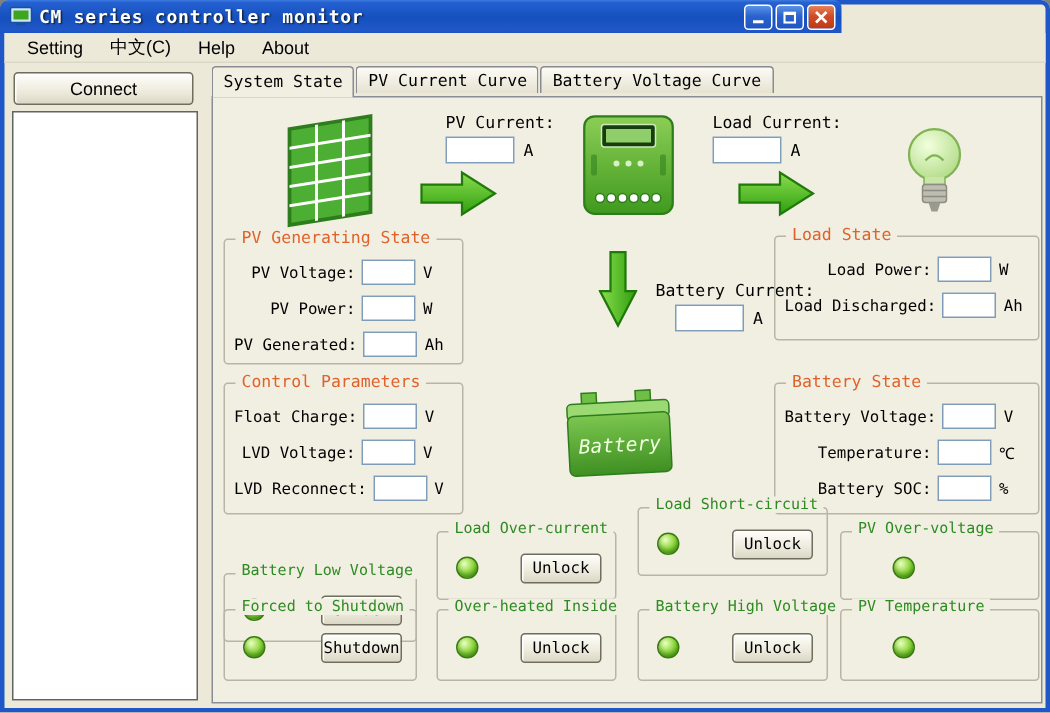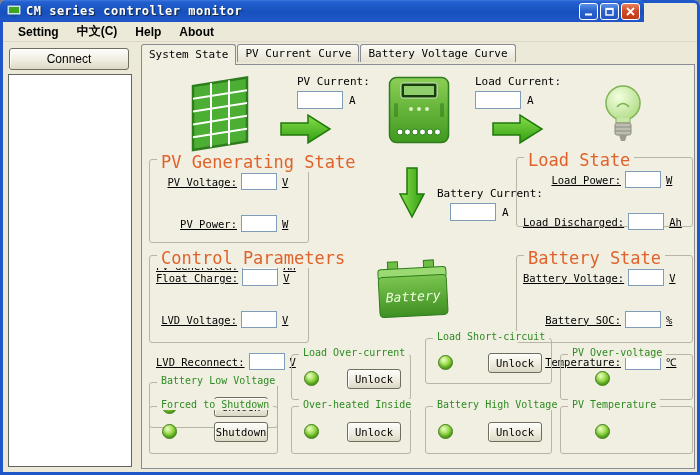--- a/index.html
+++ b/index.html
@@ -3,36 +3,36 @@
 <meta charset="utf-8">
 <style>
   * { margin:0; padding:0; box-sizing:border-box; }
   html,body { width:700px; height:475px; }
   body { font-family:"DejaVu Sans Mono", monospace; background:#808080; }
 
   .window { position:relative; width:700px; height:475px; background:#ECE9D8;
             box-shadow: inset 0 0 0 3px #2057C8; border-radius:6px 6px 0 0; overflow:hidden; }
 
   
-  .titlebar { position:absolute; left:0; top:0; width:644px; height:22px;
+  .titlebar { position:absolute; left:0; top:0; width:561px; height:22px;
               background:linear-gradient(180deg,#3D7BE0 0%,#2460D0 8%,#1650BE 55%,#2057C8 90%,#1D53C2 100%);
               border-radius:5px 5px 0 0; display:flex; align-items:center; padding:0 4px; }
   .app-icon { width:16px; height:16px; margin:0 4px 0 2px; display:inline-block; }
   .title { color:#fff; font:bold 12px "DejaVu Sans Mono", monospace; text-shadow:1px 1px 1px #123; letter-spacing:.5px; }
   .winbtns { margin-left:auto; display:flex; gap:2px; }
   .winbtn { width:19px; height:17px; border-radius:3px; border:1px solid #fff;
             background:linear-gradient(180deg,#5A92E8,#2B63CE 45%,#1F55C0); display:flex; align-items:center; justify-content:center; cursor:default; }
   .winbtn.close { background:linear-gradient(180deg,#E8825A,#D14B28 45%,#BE3A14); }
   .winbtn svg { display:block; }
 
   
   .menubar { position:absolute; left:3px; top:22px; width:694px; height:20px; background:#ECE9D8;
              display:flex; align-items:center; padding-left:6px; border-bottom:1px solid #DCD8C8;
              font-family:"Liberation Sans", sans-serif; font-size:12px; color:#000; }
-  .menu-item { padding:2px 9px;font-weight:bold; }
+  .menu-item { padding:2px 9px; }
 
   
   .connect-btn { position:absolute; left:9px; top:48px; width:120px; height:22px;
                  font:12px "Liberation Sans", sans-serif; color:#000;
                  background:linear-gradient(180deg,#FEFEFB,#EEEBDD 60%,#DCD8C6);
                  border:1px solid #6F6D5E; border-radius:3px; box-shadow:inset 1px 1px 0 #fff; }
   .listbox { position:absolute; left:8px; top:74px; width:124px; height:393px;
              background:#fff; border:1px solid #636363; }
 
   
@@ -47,24 +47,24 @@
 
   
   .meas { position:absolute; font-size:11px; }
   .meas-label { white-space:nowrap; margin-bottom:3px; }
   .meas-row { display:flex; align-items:center; gap:6px; }
   .meas-row input { width:46px; height:18px; border:1px solid #7F9DB9; background:#fff; font:11px "DejaVu Sans Mono", monospace; padding:0 2px; }
 
   
   .grp { position:absolute; border:1px solid #B9B5A6; border-radius:3px; }
   .grp-title { position:absolute; top:-8px; left:7px; background:#F1EFE2; padding:0 4px;
-               font-size:17px; white-space:nowrap; }
+               font-size:11px; white-space:nowrap; }
   .grp.orange > .grp-title { color:#E0622A; }
   .grp.green  > .grp-title { color:#2E8B22; font-size:10px; }
-  .rows { display:flex; flex-direction:column; gap:25px; padding:13px 6px 0 6px;text-decoration:underline; }
+  .rows { display:flex; flex-direction:column; gap:7px; padding:13px 6px 0 6px; }
   .frow { display:flex; align-items:center; }
   .flabel { flex:1; text-align:right; font-size:10.5px; white-space:nowrap; }
   .fval { width:36px; height:17px; border:1px solid #7F9DB9; background:#fff; margin-left:4px;
           font:11px "DejaVu Sans Mono", monospace; padding:0 2px; }
   .funit { width:20px; margin-left:5px; font-size:10.5px; }
 
   
   .alarm { position:absolute; border:1px solid #B9B5A6; border-radius:3px; }
   .alarm-body { position:absolute; top:8px; right:9px; bottom:5px; left:12px; display:flex; align-items:center; }
   .led { width:15px; height:15px; border-radius:50%; flex:0 0 15px;
@@ -318,28 +318,28 @@
 
     <div class="grp orange" style="left:374px; top:190px; width:177px; height:88px;">
       <span class="grp-title">Battery State</span>
       <div class="rows">
         <div class="frow">
           <span class="flabel">Battery Voltage:</span>
           <input class="fval" value="" style="">
           <span class="funit">V</span>
         </div>
         <div class="frow">
+          <span class="flabel">Temperature:</span>
+          <input class="fval" value="" style="">
+          <span class="funit">℃</span>
+        </div>
+        <div class="frow">
           <span class="flabel">Battery SOC:</span>
           <input class="fval" value="" style="">
           <span class="funit">%</span>
-        </div>
-        <div class="frow">
-          <span class="flabel">Temperature:</span>
-          <input class="fval" value="" style="">
-          <span class="funit">℃</span>
         </div>
       </div>
     </div>
 
     <div class="alarm green grp" style="left:7px; top:289px; width:129px; height:46px;margin-top:28px;">
       <span class="grp-title">Battery Low Voltage</span>
       <div class="alarm-body">
         <span class="led"></span>
         <button class="pushbtn">Unlock</button>
       </div>

